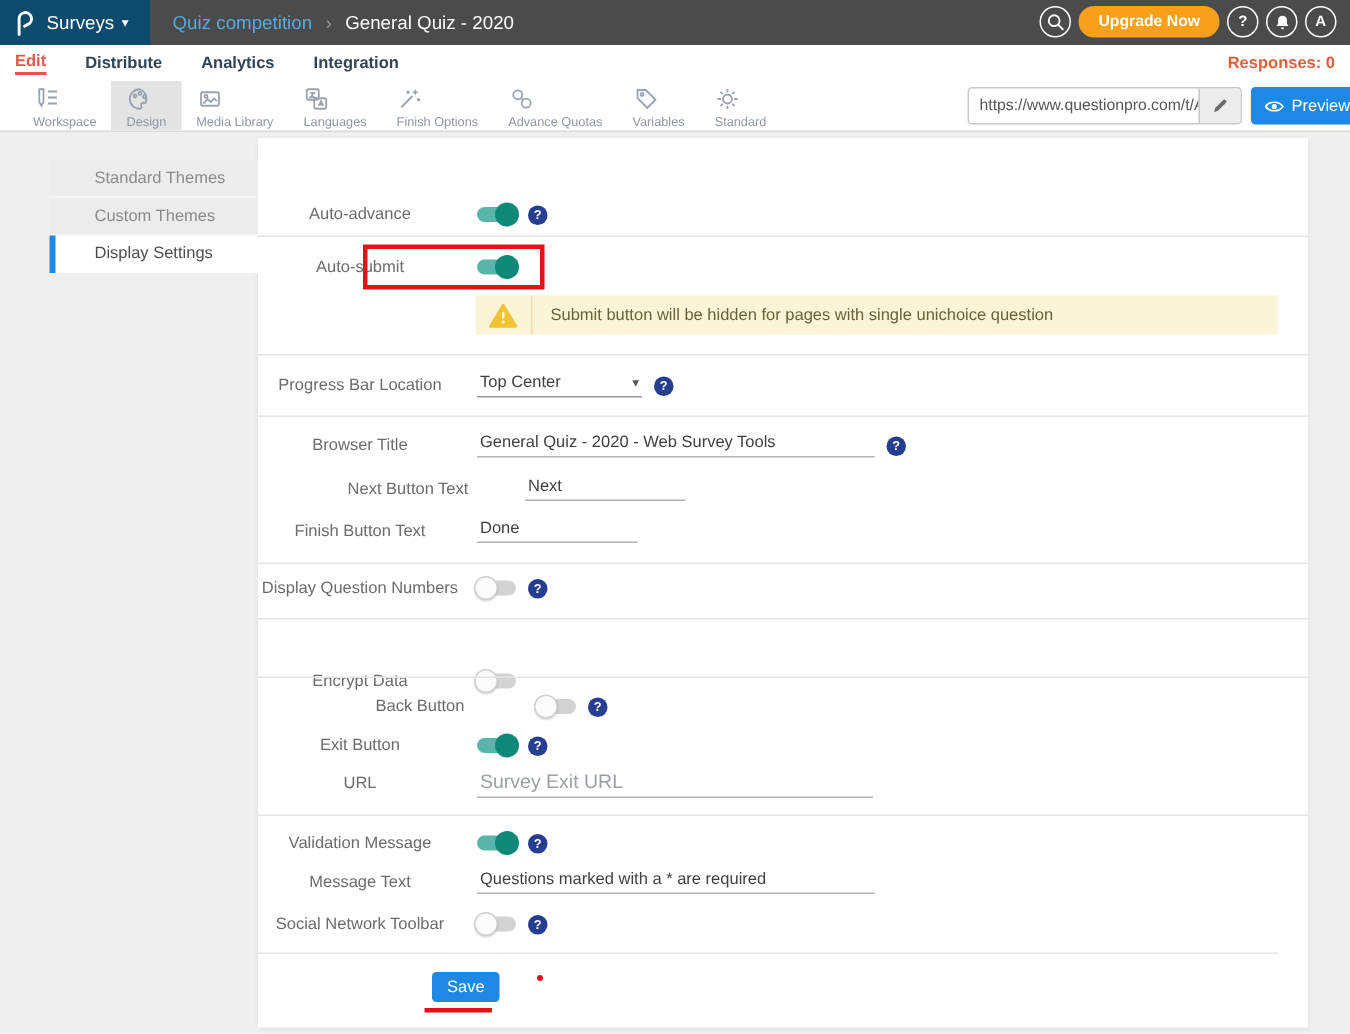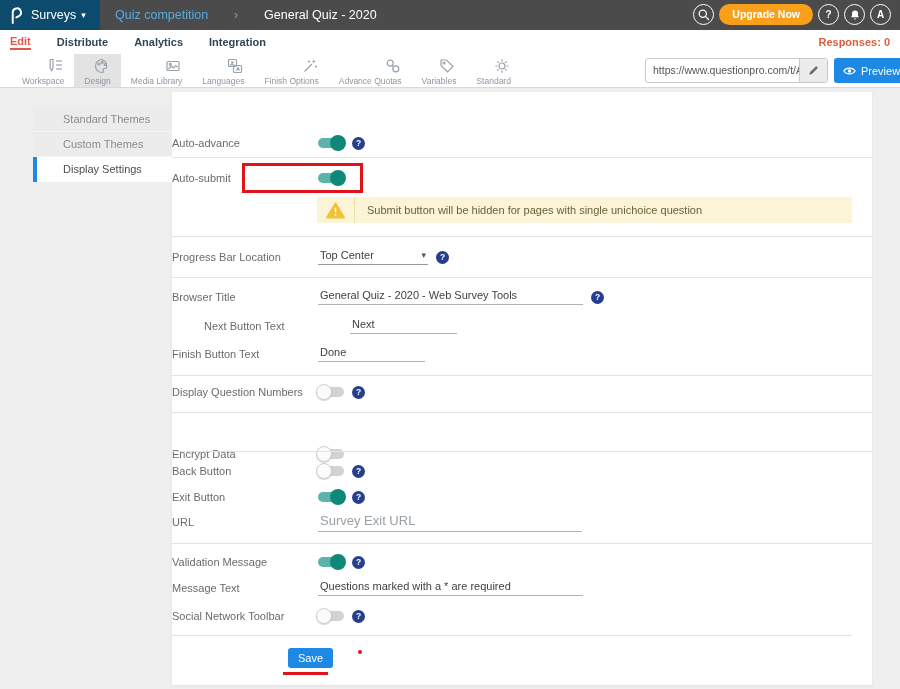--- a/index.html
+++ b/index.html
@@ -9,54 +9,54 @@
     background:#efefef;
     font-family:"Liberation Sans", sans-serif;
     -webkit-font-smoothing:antialiased;
   }
   
   .topbar { position:absolute; top:0; left:0; width:900px; height:30px; background:#4b4b4b; display:flex; align-items:stretch; z-index:30; }
   .logo-block { width:100px; background:#0c4a6e; display:flex; align-items:center; padding-left:9px; cursor:pointer; }
   .logo-block svg { flex:none; }
   .product-label { color:#fff; font-size:12.5px; margin-left:7px; }
   .caret { color:#fff; font-size:9px; margin-left:5px; }
-  .breadcrumb { display:flex; align-items:center; margin-left:15px; gap:26px; }
+  .breadcrumb { display:flex; align-items:center; margin-left:15px; gap:9px; }
   .bc-folder { color:#56aadf; font-size:12.5px; cursor:pointer; }
   .bc-sep { color:#9a9a9a; font-size:12px; }
   .bc-survey { color:#ffffff; font-size:12.5px; }
   .top-right { position:absolute; right:9px; top:4px; height:22px; display:flex; align-items:flex-start; gap:5px; }
   .circle-btn { width:21px; height:21px; border:1.5px solid #fff; border-radius:50%; display:flex; align-items:center; justify-content:center; color:#fff; font-size:10px; font-weight:bold; cursor:pointer; flex:none; }
   .upgrade-btn { height:21px; line-height:21px; padding:0 13px; border-radius:11px; background:#f9a01b; color:#fff; font-size:10.5px; font-weight:bold; cursor:pointer; white-space:nowrap; }
   
   .navbar { position:absolute; top:30px; left:0; width:900px; height:24px; background:#fff; display:flex; align-items:center; padding:0 10px; z-index:29; }
   .nav-item { font-size:11px; font-weight:bold; color:#2f4456; margin-right:26px; cursor:pointer; }
   .nav-item.active { color:#e2574c; border-bottom:2px solid #e2574c; padding-bottom:1px; }
   .responses { margin-left:auto; font-size:11px; font-weight:bold; color:#d9603b; }
   
   .toolbar { position:absolute; top:54px; left:0; width:900px; height:34px; background:#fff; border-bottom:1px solid #d9d9d9; z-index:28; }
   .tool-items { display:flex; height:100%; padding-left:12px; }
-  .tool-item { padding:2px 10px 0; display:flex; flex-direction:column; align-items:flex-end; justify-content:center; gap:1px; cursor:pointer; }
+  .tool-item { padding:2px 10px 0; display:flex; flex-direction:column; align-items:flex-start; justify-content:center; gap:1px; cursor:pointer; }
   .tool-item.active { background:#e3e3e3; }
   .tool-label { font-size:8.5px; color:#8d97a3; white-space:nowrap; }
   .tool-icon { width:18px; height:18px; }
   .tool-icon svg { stroke:#99a2ad; fill:none; stroke-width:1.2; }
   .url-group { position:absolute; left:645px; top:4px; width:183px; height:25px; border:1px solid #c9c9c9; border-radius:3px; background:#fff; display:flex; overflow:hidden; }
   .url-text { flex:1; font-size:10.5px; color:#555; line-height:23px; padding:0 7px; white-space:nowrap; overflow:hidden; }
   .url-edit-btn { width:28px; background:#ececec; border-left:1px solid #c9c9c9; display:flex; align-items:center; justify-content:center; cursor:pointer; flex:none; }
   .preview-btn { position:absolute; left:834px; top:4px; height:25px; padding:0 9px; background:#1e88e5; border-radius:3px; color:#fff; font-size:11px; display:flex; align-items:center; gap:5px; cursor:pointer; }
   
   .sidebar { position:absolute; left:33px; top:107px; width:139px; z-index:10; }
   .side-item { height:25px; line-height:25px; background:#ececec; color:#8b8b8b; font-size:11px; padding-left:30px; border-bottom:1px solid #f5f5f5; cursor:pointer; white-space:nowrap; }
   .side-item.active { background:#fff; color:#4d4d4d; border-left:4px solid #1e88e5; padding-left:26px; border-bottom:none; }
   
   .card { position:absolute; left:172px; top:92px; width:700px; height:593px; background:#fff; box-shadow:0 1px 3px rgba(0,0,0,.07); z-index:5; }
   .hr { position:absolute; left:0; width:100%; border-top:1px solid #e4e4e4; }
   .hr.inset { width:680px; }
   .row { position:absolute; left:0; width:100%; height:24px; display:flex; align-items:center; }
-  .lbl { width:136px; text-align:left; font-size:11px; color:#6b6b6b; flex:none; white-space:nowrap; }
+  .lbl { width:136px; text-align:center; font-size:11px; color:#6b6b6b; flex:none; white-space:nowrap; }
   .ctrl { margin-left:10px; display:flex; align-items:center; gap:8px; }
   
   .toggle { width:26px; height:10px; border-radius:6px; position:relative; cursor:pointer; flex:none; }
   .toggle .knob { position:absolute; top:-3px; width:16px; height:16px; border-radius:50%; }
   .toggle.on { background:#5ab4a9; }
   .toggle.on .knob { right:-2px; background:#0f8779; }
   .toggle.off { background:#d2d2d2; }
   .toggle.off .knob { left:-2px; background:#fbfbfb; border:1px solid #cfcfcf; box-shadow:0 1px 1px rgba(0,0,0,.15); }
   .help { width:13px; height:13px; border-radius:50%; background:#253e8f; color:#fff; font-size:8.5px; font-weight:bold; display:flex; align-items:center; justify-content:center; cursor:pointer; flex:none; }
   
@@ -323,21 +323,21 @@
   <div class="row" style="top:326px;margin-top:24px;">
     <span class="lbl">Encrypt Data</span>
     <span class="ctrl">
       <span class="toggle off">
           <span class="knob"></span>
         </span>
     </span>
   </div>
   <div class="hr" style="top:359px;"></div>
 
-  <div class="row" style="top:367px;">
+  <div class="row" style="top:367px;padding-left:40px;">
     <span class="lbl">Back Button</span>
     <span class="ctrl">
       <span class="toggle off">
           <span class="knob"></span>
         </span>
       <span class="help">?</span>
     </span>
   </div>
 
   <div class="row" style="top:393px;">

